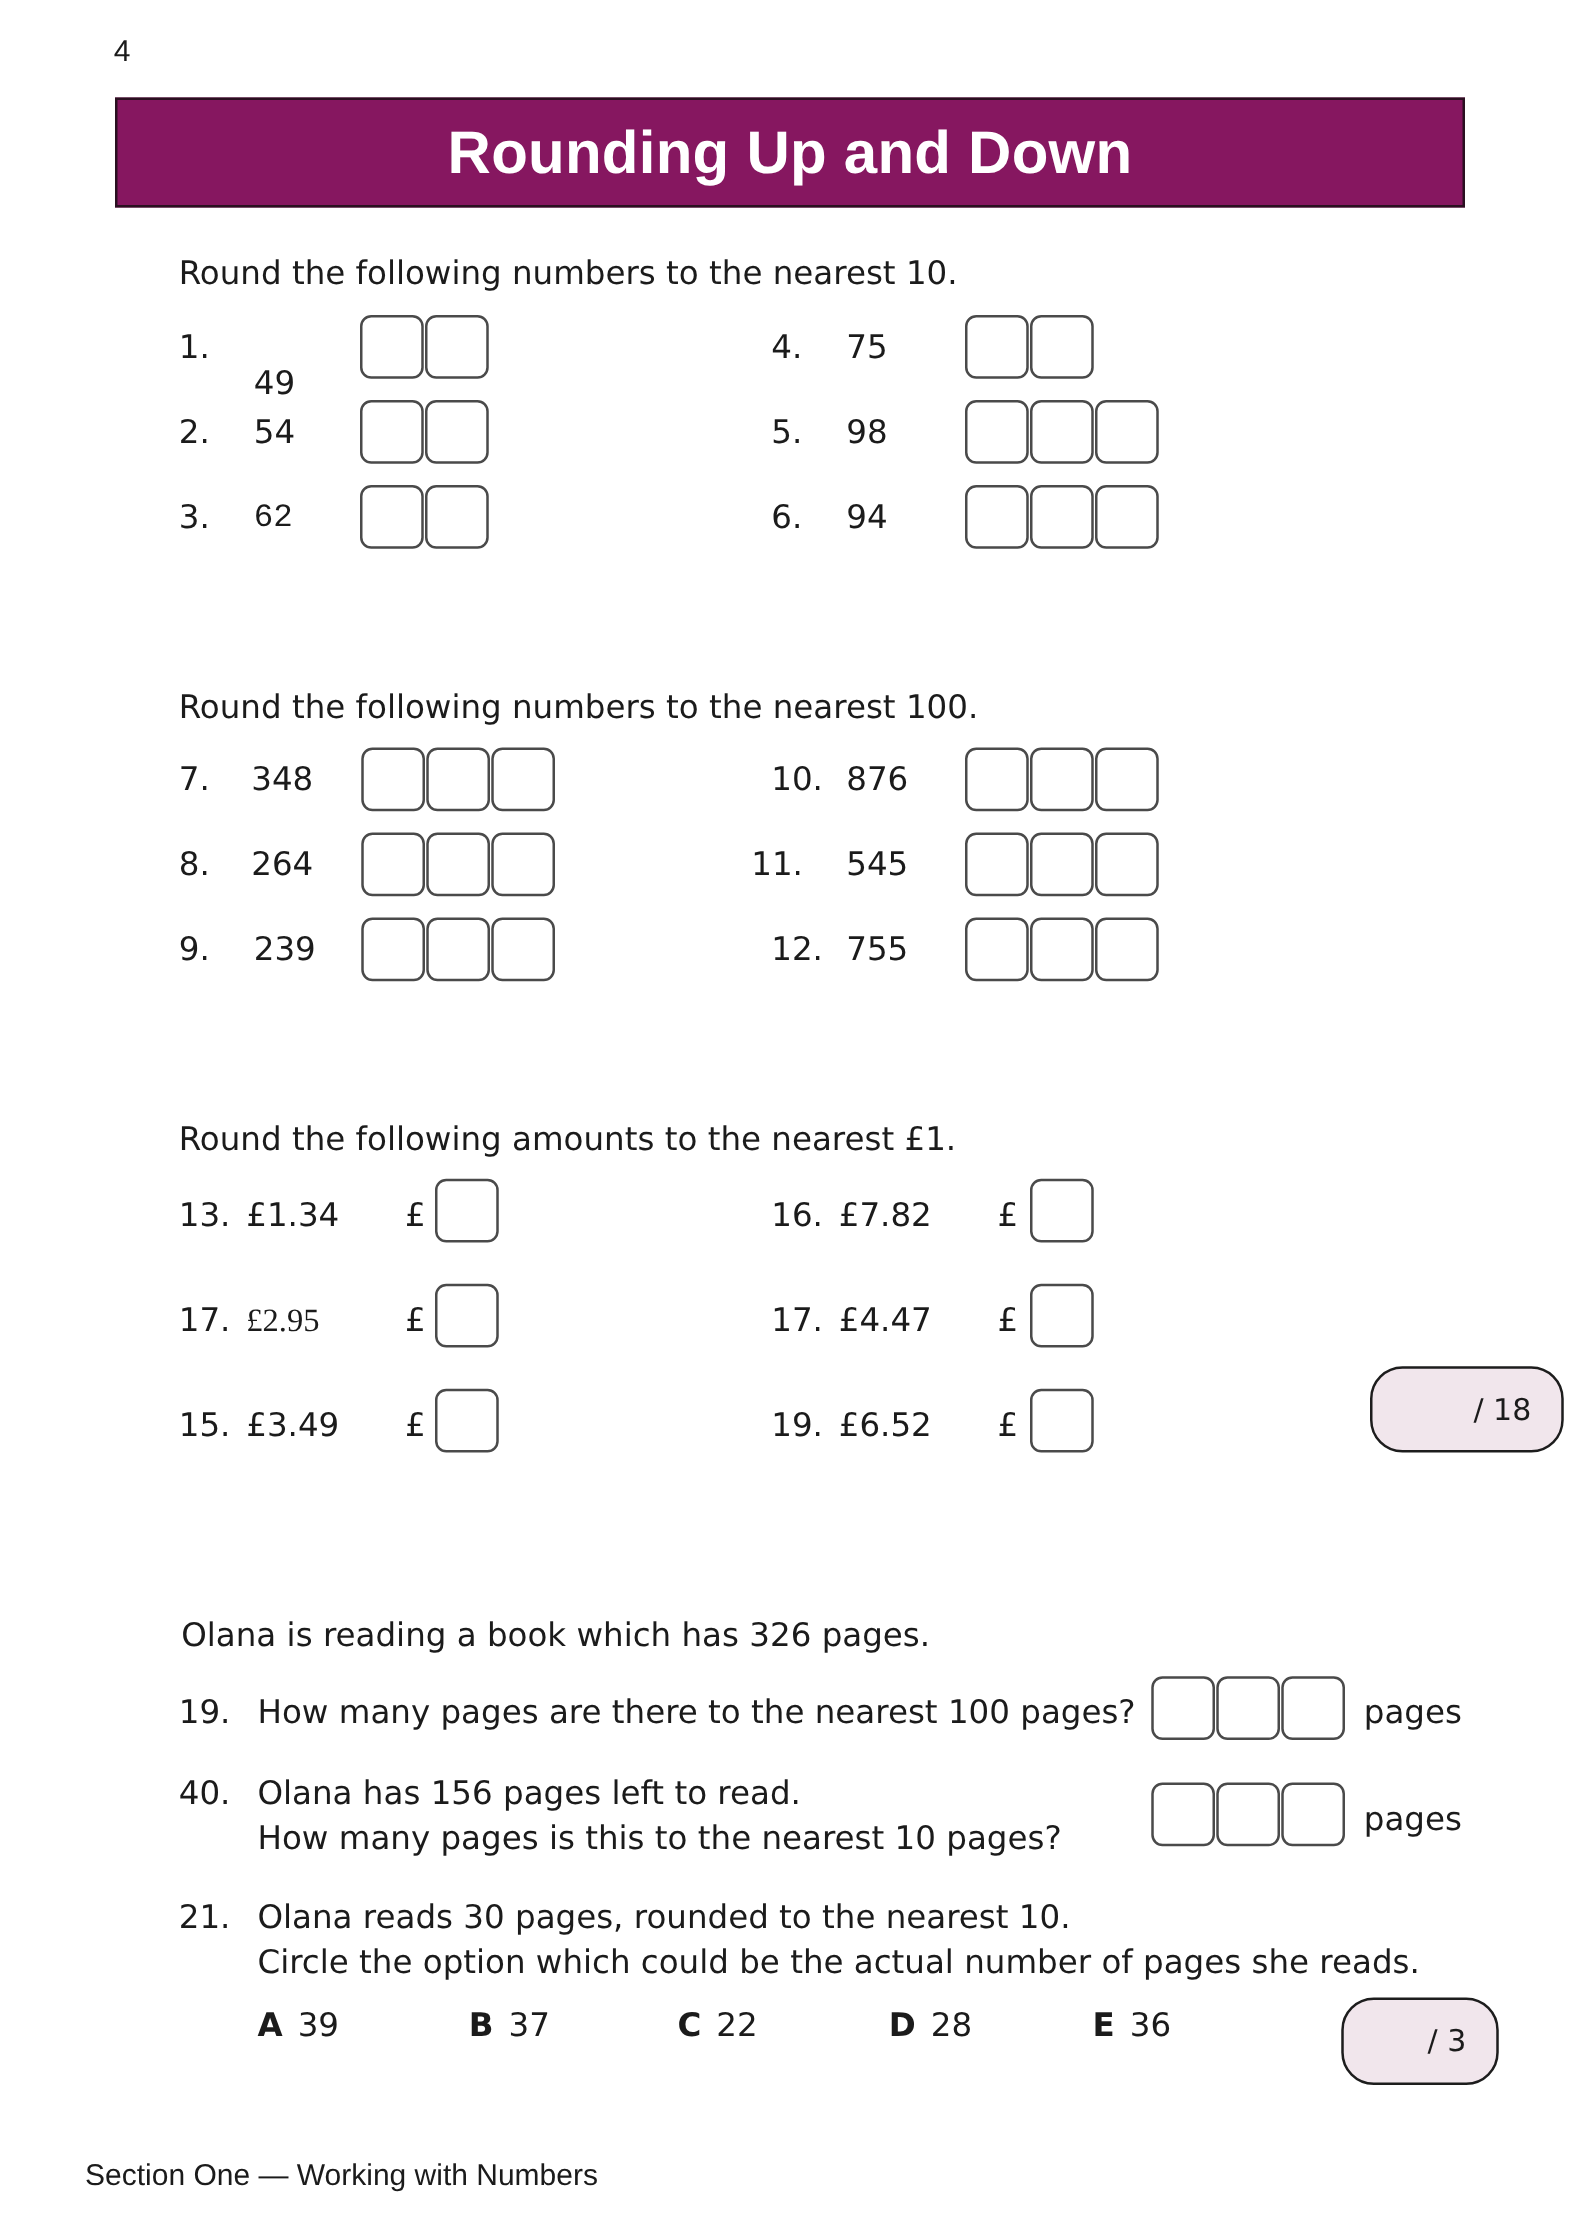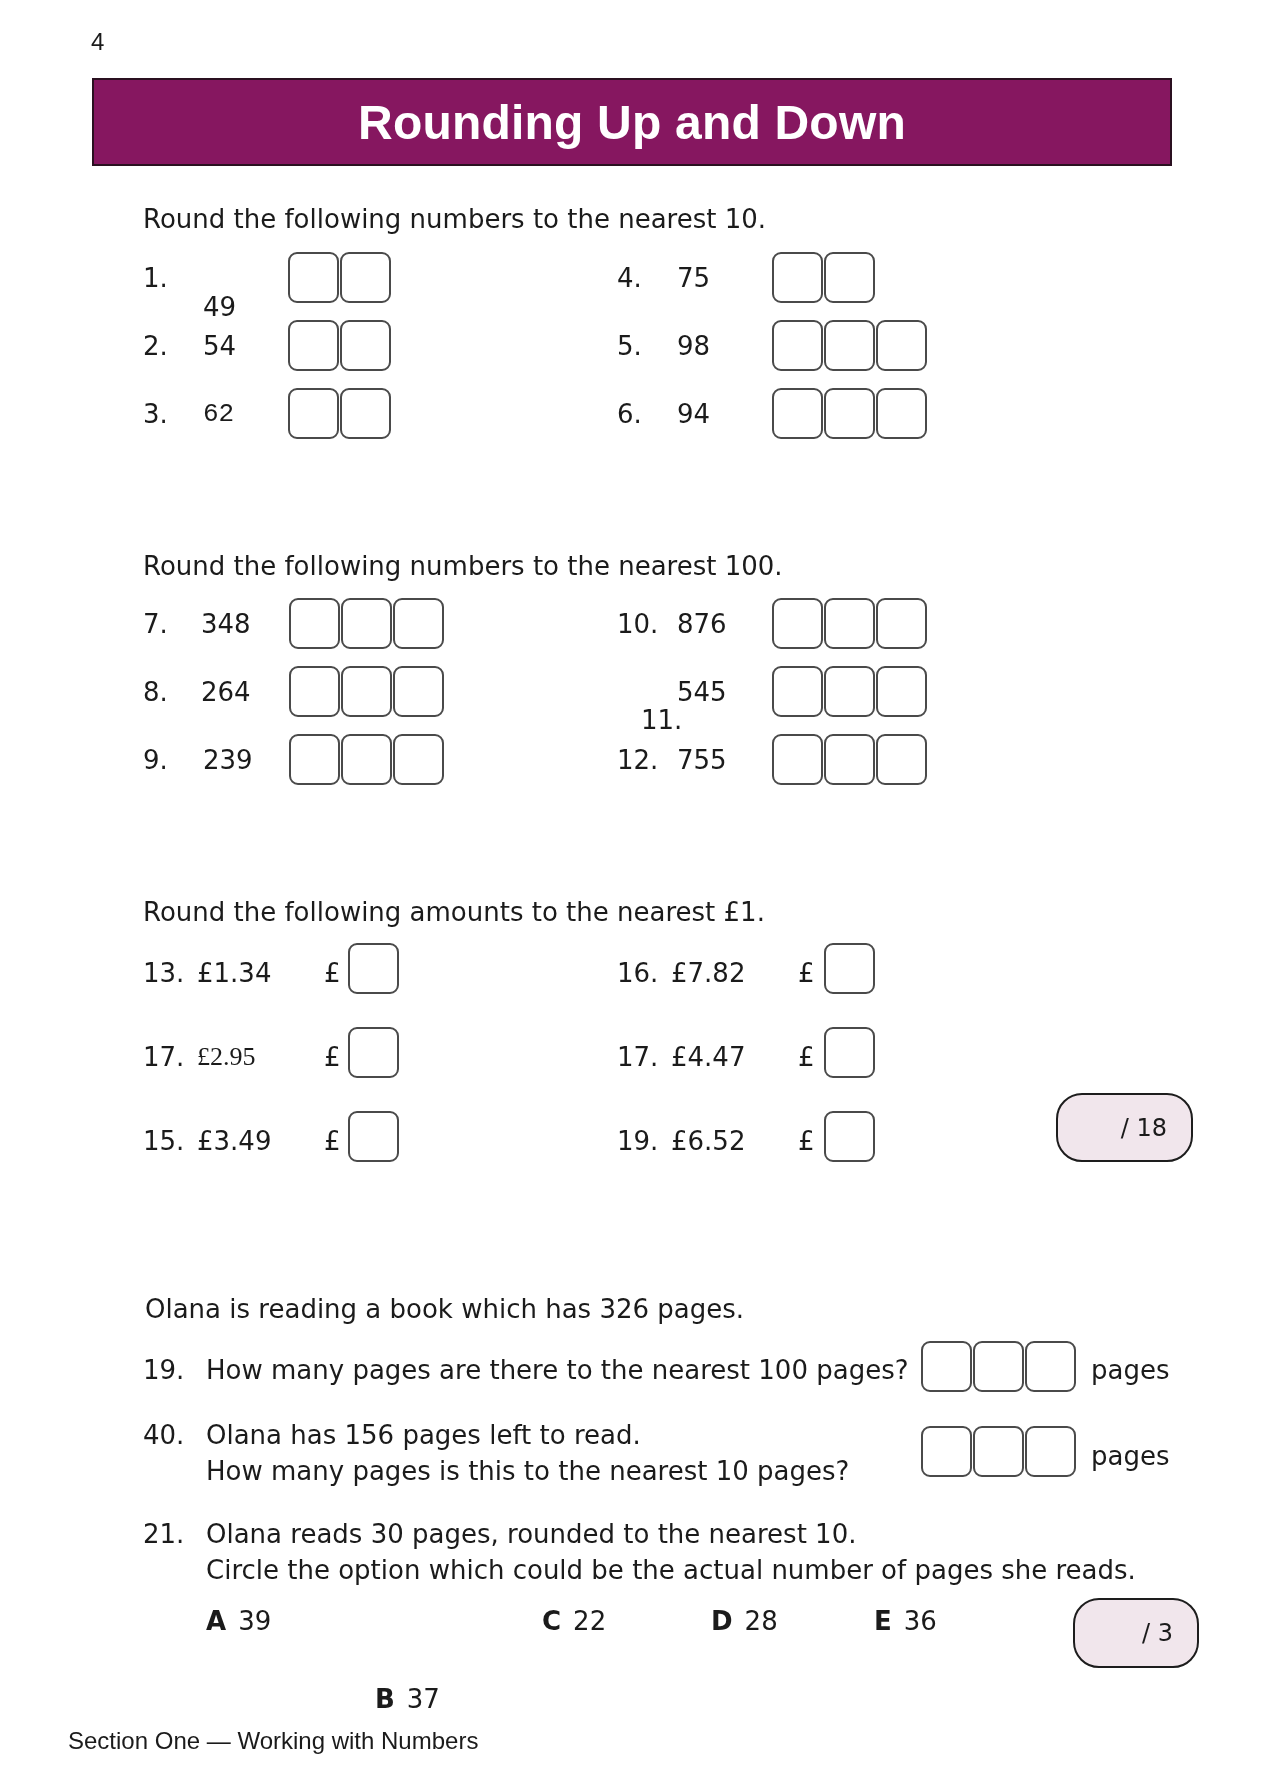--- a/index.html
+++ b/index.html
@@ -105,21 +105,21 @@
 </div>
 
 <div class="abs text" style="left:617px; top:608px;">10.</div>
 <div class="abs text" style="left:677px; top:608px;">876</div>
 <div class="abs box-row" style="left:772px; top:598px;">
   <div class="box"></div>
     <div class="box"></div>
     <div class="box"></div>
 </div>
 
-<div class="abs text" style="left:641px; top:676px;margin-top:28px;">11.</div>
+<div class="abs text" style="left:601px; top:676px;">11.</div>
 <div class="abs text" style="left:677px; top:676px;">545</div>
 <div class="abs box-row" style="left:772px; top:666px;">
   <div class="box"></div>
     <div class="box"></div>
     <div class="box"></div>
 </div>
 
 <div class="abs text" style="left:617px; top:744px;">12.</div>
 <div class="abs text" style="left:677px; top:744px;">755</div>
 <div class="abs box-row" style="left:772px; top:734px;">
@@ -153,21 +153,21 @@
 <div class="abs text" style="left:617px; top:1041px;">17.</div>
 <div class="abs text" style="left:671px; top:1041px;">£4.47</div>
 <div class="abs text" style="left:798px; top:1041px;">£</div>
 <div class="abs box" style="left:824px; top:1027px;"></div>
 
 <div class="abs text" style="left:617px; top:1125px;">19.</div>
 <div class="abs text" style="left:671px; top:1125px;">£6.52</div>
 <div class="abs text" style="left:798px; top:1125px;">£</div>
 <div class="abs box" style="left:824px; top:1111px;"></div>
 
-<div class="abs score" style="left:1056px; top:1093px; width:137px; height:69px;">
+<div class="abs score" style="left:1096px; top:1093px; width:155px; height:69px;">
   <span>/ 18</span>
 </div>
 
 <div class="abs text" style="left:145px; top:1293px;">Olana is reading a book which has 326 pages.</div>
 
 <div class="abs text" style="left:143px; top:1354px;">19.</div>
 <div class="abs text" style="left:206px; top:1354px;">How many pages are there to the nearest 100 pages?</div>
 <div class="abs box-row" style="left:921px; top:1341px;">
   <div class="box"></div>
     <div class="box"></div>
@@ -185,21 +185,21 @@
 </div>
 <div class="abs text" style="left:1091px; top:1440px;">pages</div>
 
 <div class="abs text" style="left:143px; top:1518px;">21.</div>
 <div class="abs text" style="left:206px; top:1518px;">Olana reads 30 pages, rounded to the nearest 10.</div>
 <div class="abs text" style="left:206px; top:1554px;">Circle the option which could be the actual number of pages she reads.</div>
 
 <div class="abs text" style="left:206px; top:1605px;">
   <span class="opt-letter">A</span><span>39</span>
 </div>
-<div class="abs text" style="left:375px; top:1683px;">
+<div class="abs text" style="left:375px; top:1605px;">
   <span class="opt-letter">B</span><span>37</span>
 </div>
 <div class="abs text" style="left:542px; top:1605px;">
   <span class="opt-letter">C</span><span>22</span>
 </div>
 <div class="abs text" style="left:711px; top:1605px;">
   <span class="opt-letter">D</span><span>28</span>
 </div>
 <div class="abs text" style="left:874px; top:1605px;">
   <span class="opt-letter">E</span><span>36</span>

